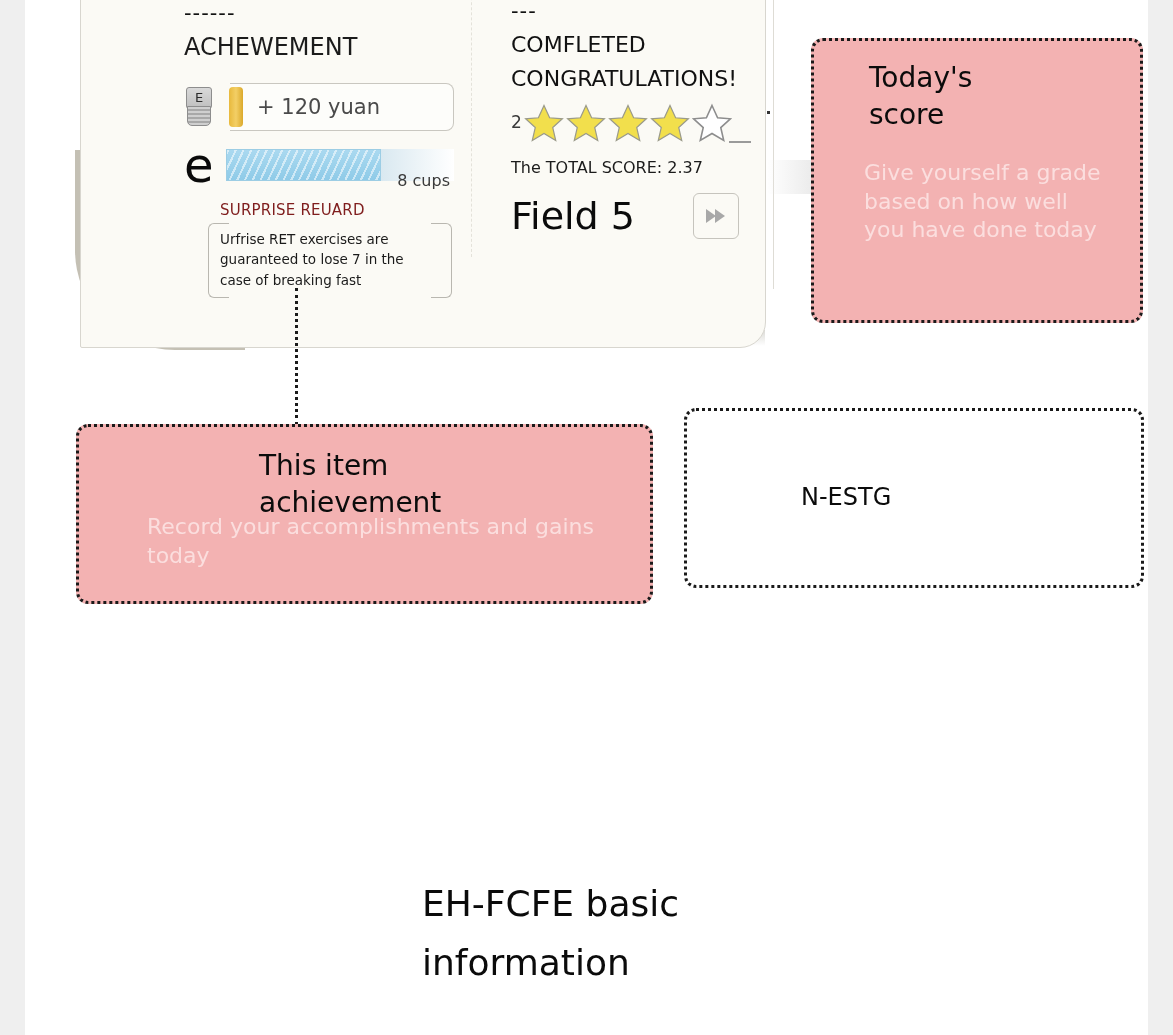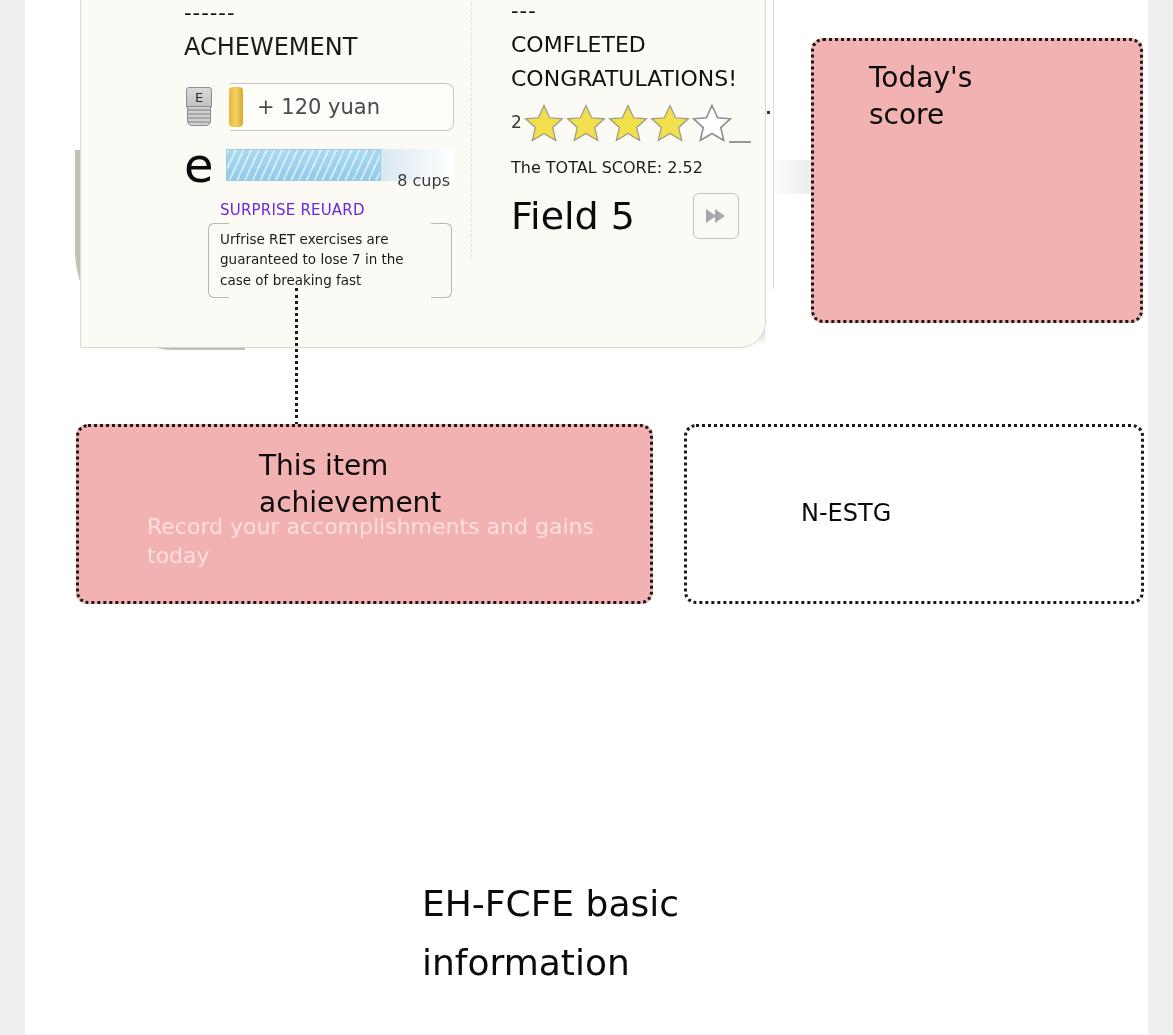--- a/index.html
+++ b/index.html
@@ -204,21 +204,21 @@
   }
   .cups-label {
     position: absolute;
     right: 4px; top: 22px;
     font-size: 16px;
     color: #3a3a3a;
   }
 
   .sub-title {
     font-size: 15px;
-    color: #6d28d9;
+    color: #7f1d1d;
     margin: 16px 0 0 36px;
     letter-spacing: .2px;
   }
   .note-box {
     position: relative;
     margin: 4px 0 0 36px;
     width: 212px;
     padding: 6px 8px 8px 0;
     font-size: 13.5px;
     line-height: 1.5;
@@ -321,21 +321,21 @@
   }
 
   #todays-score-callout { left: 786px; top: 38px; width: 332px; height: 285px; }
   #todays-score-callout .callout-head { position:absolute; left:55px; top:18px; }
   #todays-score-callout .callout-sub  { position:absolute; left:50px; top:118px; width: 270px;}
 
   #item-achievement-callout { left: 51px; top: 424px; width: 577px; height: 180px; }
   #item-achievement-callout .callout-head { position:absolute; left:180px; top:20px; }
   #item-achievement-callout .callout-sub  { position:absolute; left:68px; top:86px; width: 470px;}
 
-  #nestg-callout { left: 659px; top: 424px; width: 460px; height: 180px; text-align: right; }
+  #nestg-callout { left: 659px; top: 408px; width: 460px; height: 180px; text-align: right; }
   #nestg-callout .nestg-label {
     position: absolute;
     left: 114px; top: 72px;
     font-size: 24px;
     color: #0b0b0b;
   }
 
   
   .connector-v {
     position: absolute;
@@ -435,21 +435,21 @@
           <polygon points="12,2 15.2,9 22.5,9.6 17,14.6 18.7,22 12,18 5.3,22 7,14.6 1.5,9.6 8.8,9" fill="#f2df4c" stroke="#9a9a8a" stroke-width="0.7"></polygon>
         </svg>
         <svg class="star" viewBox="0 0 24 24">
           <polygon points="12,2 15.2,9 22.5,9.6 17,14.6 18.7,22 12,18 5.3,22 7,14.6 1.5,9.6 8.8,9" fill="#f2df4c" stroke="#9a9a8a" stroke-width="0.7"></polygon>
         </svg>
         <svg class="star" viewBox="0 0 24 24">
           <polygon points="12,2 15.2,9 22.5,9.6 17,14.6 18.7,22 12,18 5.3,22 7,14.6 1.5,9.6 8.8,9" fill="#ffffff" stroke="#8d8d8d" stroke-width="0.9"></polygon>
         </svg>
       </div>
 
-      <div class="total-score">The TOTAL SCORE: 2.52</div>
+      <div class="total-score">The TOTAL SCORE: 2.37</div>
 
       <div class="field-row">
         <div class="field-title">Field 5</div>
         <div class="ff-btn">
           <svg width="24" height="20" viewBox="0 0 24 20">
             <polygon points="2,3 12,10 2,17" fill="#a8a8a8"></polygon>
             <polygon points="11,3 21,10 11,17" fill="#a8a8a8"></polygon>
           </svg>
         </div>
       </div>
@@ -458,20 +458,23 @@
     <div class="dash-mark"></div>
     <div class="tiny-dot"></div>
   </div>
 
   <div class="connector-h"></div>
   <div class="connector-v"></div>
 
   <div class="callout pink" id="todays-score-callout">
     <div class="callout-head">Today's
 score</div>
+    <div class="callout-sub">Give yourself a grade
+ based on how well
+you have done today</div>
   </div>
 
   <div class="callout pink" id="item-achievement-callout">
     <div class="callout-head">This item
 achievement</div>
     <div class="callout-sub">Record your accomplishments and gains
 today</div>
   </div>
 
   <div class="callout white" id="nestg-callout">

